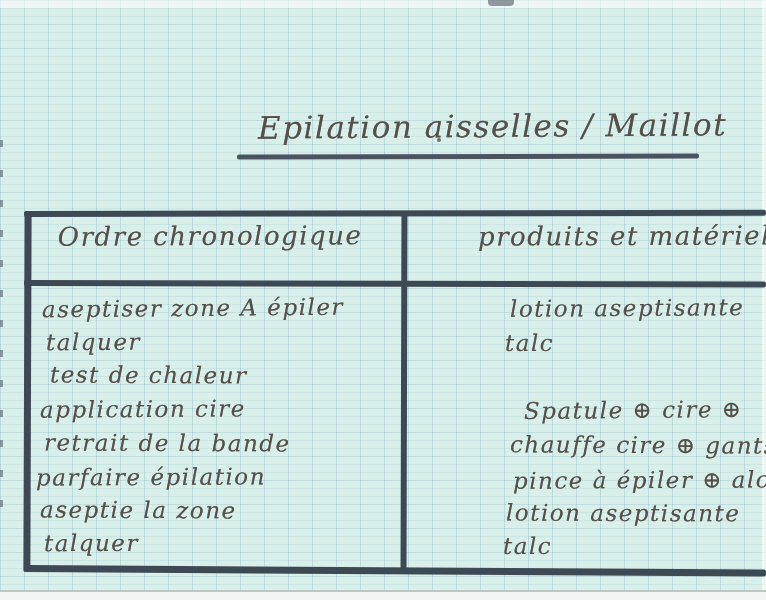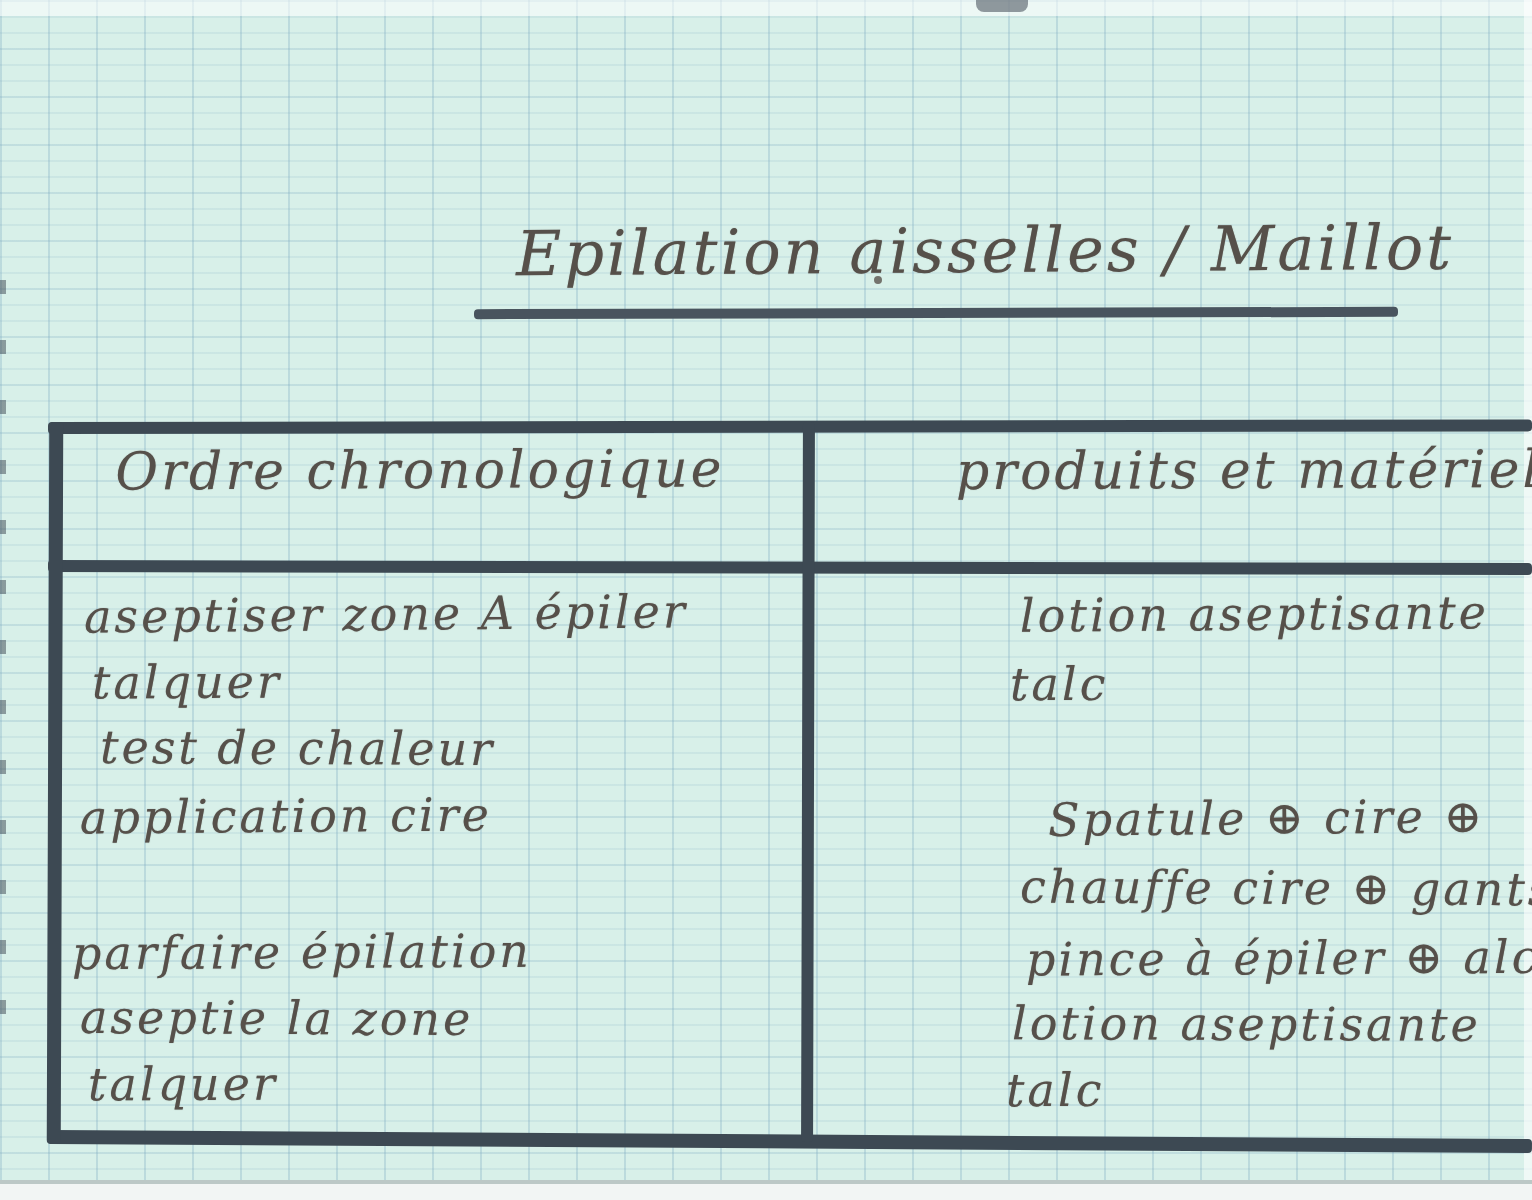--- a/index.html
+++ b/index.html
@@ -73,20 +73,21 @@
   <div class="b b-left"></div>
   <div class="b b-div"></div>
 
   <div class="th th-left hand">Ordre chronologique</div>
   <div class="th th-right hand">produits et matériels</div>
 
   <div class="line hand" style="left:42px;top:295px;transform:rotate(-0.5deg);">aseptiser zone A épiler</div>
   <div class="line hand" style="left:46px;top:329px;transform:rotate(-0.3deg);">talquer</div>
   <div class="line hand" style="left:50px;top:362px;transform:rotate(0.3deg);">test de chaleur</div>
   <div class="line hand" style="left:40px;top:396px;transform:rotate(-0.4deg);">application cire</div>
+  <div class="line hand" style="left:44px;top:430px;transform:rotate(0.2deg);">retrait de la bande</div>
   <div class="line hand" style="left:36px;top:464px;transform:rotate(-0.3deg);">parfaire épilation</div>
   <div class="line hand" style="left:40px;top:497px;transform:rotate(0.3deg);">aseptie la zone</div>
   <div class="line hand" style="left:44px;top:530px;transform:rotate(-0.2deg);">talquer</div>
 
   <div class="line hand" style="left:510px;top:295px;transform:rotate(-0.4deg);">lotion aseptisante</div>
   <div class="line hand" style="left:505px;top:330px;transform:rotate(-0.2deg);">talc</div>
   <div class="line hand" style="left:524px;top:397px;transform:rotate(-0.5deg);">Spatule ⊕ cire ⊕</div>
   <div class="line hand" style="left:510px;top:432px;transform:rotate(0.3deg);">chauffe cire ⊕ gants</div>
   <div class="line hand" style="left:513px;top:467px;transform:rotate(-0.3deg);">pince à épiler ⊕ alcool</div>
   <div class="line hand" style="left:506px;top:500px;transform:rotate(0.2deg);">lotion aseptisante</div>

